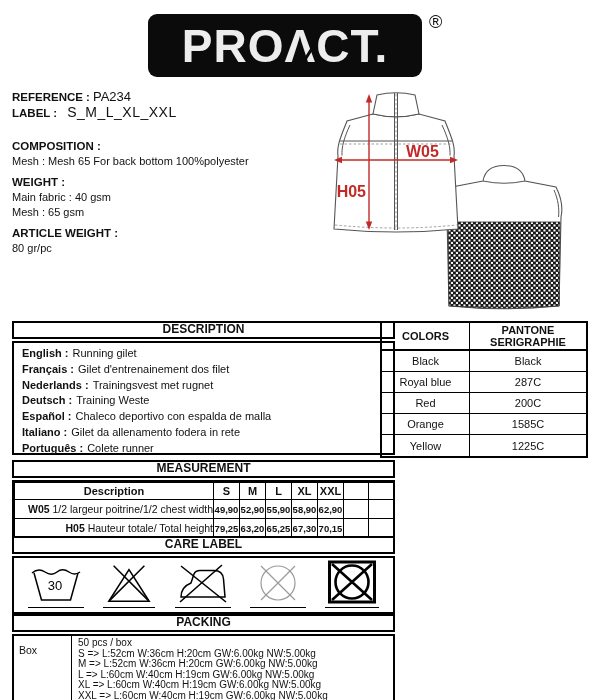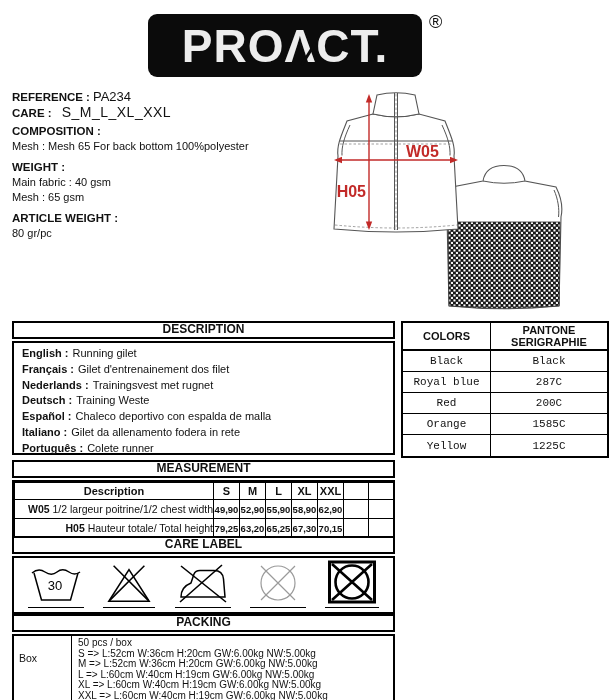--- a/index.html
+++ b/index.html
@@ -15,21 +15,21 @@
   .logo-a .cut { position:absolute; width:3px; height:26px; background:#0b0b0b;
     right:6px; bottom:2px; transform:rotate(32deg); }
   .reg-mark { position:absolute; left:429px; top:12px; font-size:18px; font-weight:normal; }
 
   
   .info { position:absolute; left:12px; top:90px; width:312px; font-size:11px; line-height:13px; }
   .info b { font-size:11.5px; }
   .info .row { margin-bottom:2px; }
   .ref-val { font-size:13px; margin-left:3px; }
   .sizes-val { font-size:14px; margin-left:10px; letter-spacing:0.5px; }
-  .gap-s { margin-top:5px; }
+  .gap-s { margin-top:20px; }
   .gap-m { margin-top:8px; }
   .pre { white-space:pre-wrap; }
 
   
   .diagram { position:absolute; left:323px; top:84px; width:286px; height:238px; }
   .vest-line { fill:none; stroke:#555; stroke-width:1; }
   .vest-fill { fill:#fff; stroke:#555; stroke-width:1.1; }
   .vest-dash { fill:none; stroke:#777; stroke-width:0.7; stroke-dasharray:2.5 2; }
   .dim-line { stroke:var(--accent); stroke-width:1.4; }
   .dim-head { fill:var(--accent); }
@@ -40,25 +40,25 @@
     font-weight:bold; font-size:12px; line-height:11px; padding:1px 0 2px 0; }
   .content-box { border:2px solid #000; background:#fff; margin-top:2px; }
 
   
   .description-section { position:absolute; left:12px; top:321px; width:383px; }
   .desc-body { height:114px; padding:3px 8px 0 8px; }
   .lang-row { font-size:11px; line-height:15.8px; white-space:nowrap; }
   .lang-row b { margin-right:4px; }
 
   
-  .colors-section { position:absolute; left:401px; top:321px; width:208px; border:2px solid #000; }
+  .colors-section { position:absolute; left:380px; top:321px; width:208px; border:2px solid #000; }
   .colors-header { display:flex; border-bottom:2px solid #000; font-weight:bold; font-size:11px; text-align:center; }
   .colors-header .c1 { width:88px; border-right:1px solid #000; display:flex; align-items:center; justify-content:center; }
   .colors-header .c2 { flex:1; padding:1px 0; line-height:12px; }
-  .color-row { display:flex; height:21px; font-size:11px; border-bottom:1px solid #000; text-align:center;font-family:Liberation Mono, monospace; }
+  .color-row { display:flex; height:21px; font-size:11px; border-bottom:1px solid #000; text-align:center; }
   .color-row:last-child { border-bottom:none; }
   .color-row .c1 { width:88px; border-right:1px solid #000; display:flex; align-items:center; justify-content:center; }
   .color-row .c2 { flex:1; display:flex; align-items:center; justify-content:center; }
 
   
   .measurement-section { position:absolute; left:12px; top:460px; width:383px; }
   .meas-table { width:100%; border-collapse:collapse; table-layout:fixed; }
   .meas-table td, .meas-table th { border:1px solid #000; overflow:hidden; }
   .meas-table th { font-size:11px; height:17px; }
   .meas-table td { height:19px; text-align:center; font-size:9.5px; font-weight:bold; }
@@ -66,38 +66,38 @@
   .meas-table .desc-cell b { font-size:10.5px; }
 
   
   .care-section { position:absolute; left:12px; top:536px; width:383px; }
   .care-body { height:58px; display:flex; align-items:flex-end; justify-content:space-between; padding:3px 14px 4px 14px; }
   .care-icon-wrap { border-bottom:1.5px solid #000; padding:0 1px 1px 1px; display:flex; align-items:flex-end; }
 
   
   .packing-section { position:absolute; left:12px; top:614px; width:383px; }
   .packing-body { display:flex; height:69px; }
-  .packing-box-cell { width:58px; border-right:1px solid #000; font-size:10.5px; padding:16px 0 0 5px; }
+  .packing-box-cell { width:58px; border-right:1px solid #000; font-size:10.5px; padding:8px 0 0 5px; }
   .packing-lines { flex:1; padding:2px 4px 0 6px; }
   .packing-line { font-size:10px; line-height:10.6px; white-space:nowrap; }
 </style>
 </head>
 <body>
 
 <div class="logo-box">
   <span class="logo-text"><span>PRO</span><span class="logo-a"><span>Λ</span><span class="cut"></span></span><span>CT.</span></span>
 </div>
 <div class="reg-mark">®</div>
 
 <div class="info">
   <div class="row">
     <b>REFERENCE :</b><span class="ref-val">PA234</span>
   </div>
   <div class="row">
-    <b>CARE :</b><span class="sizes-val">S_M_L_XL_XXL</span>
+    <b>LABEL :</b><span class="sizes-val">S_M_L_XL_XXL</span>
   </div>
   <div class="row gap-s">
     <b>COMPOSITION :</b>
   </div>
   <div class="row">Mesh : Mesh 65 For back bottom 100%polyester</div>
   <div class="row gap-m">
     <b>WEIGHT :</b>
   </div>
   <div class="row">Main fabric : 40 gsm</div>
   <div class="row">Mesh : 65 gsm</div>

